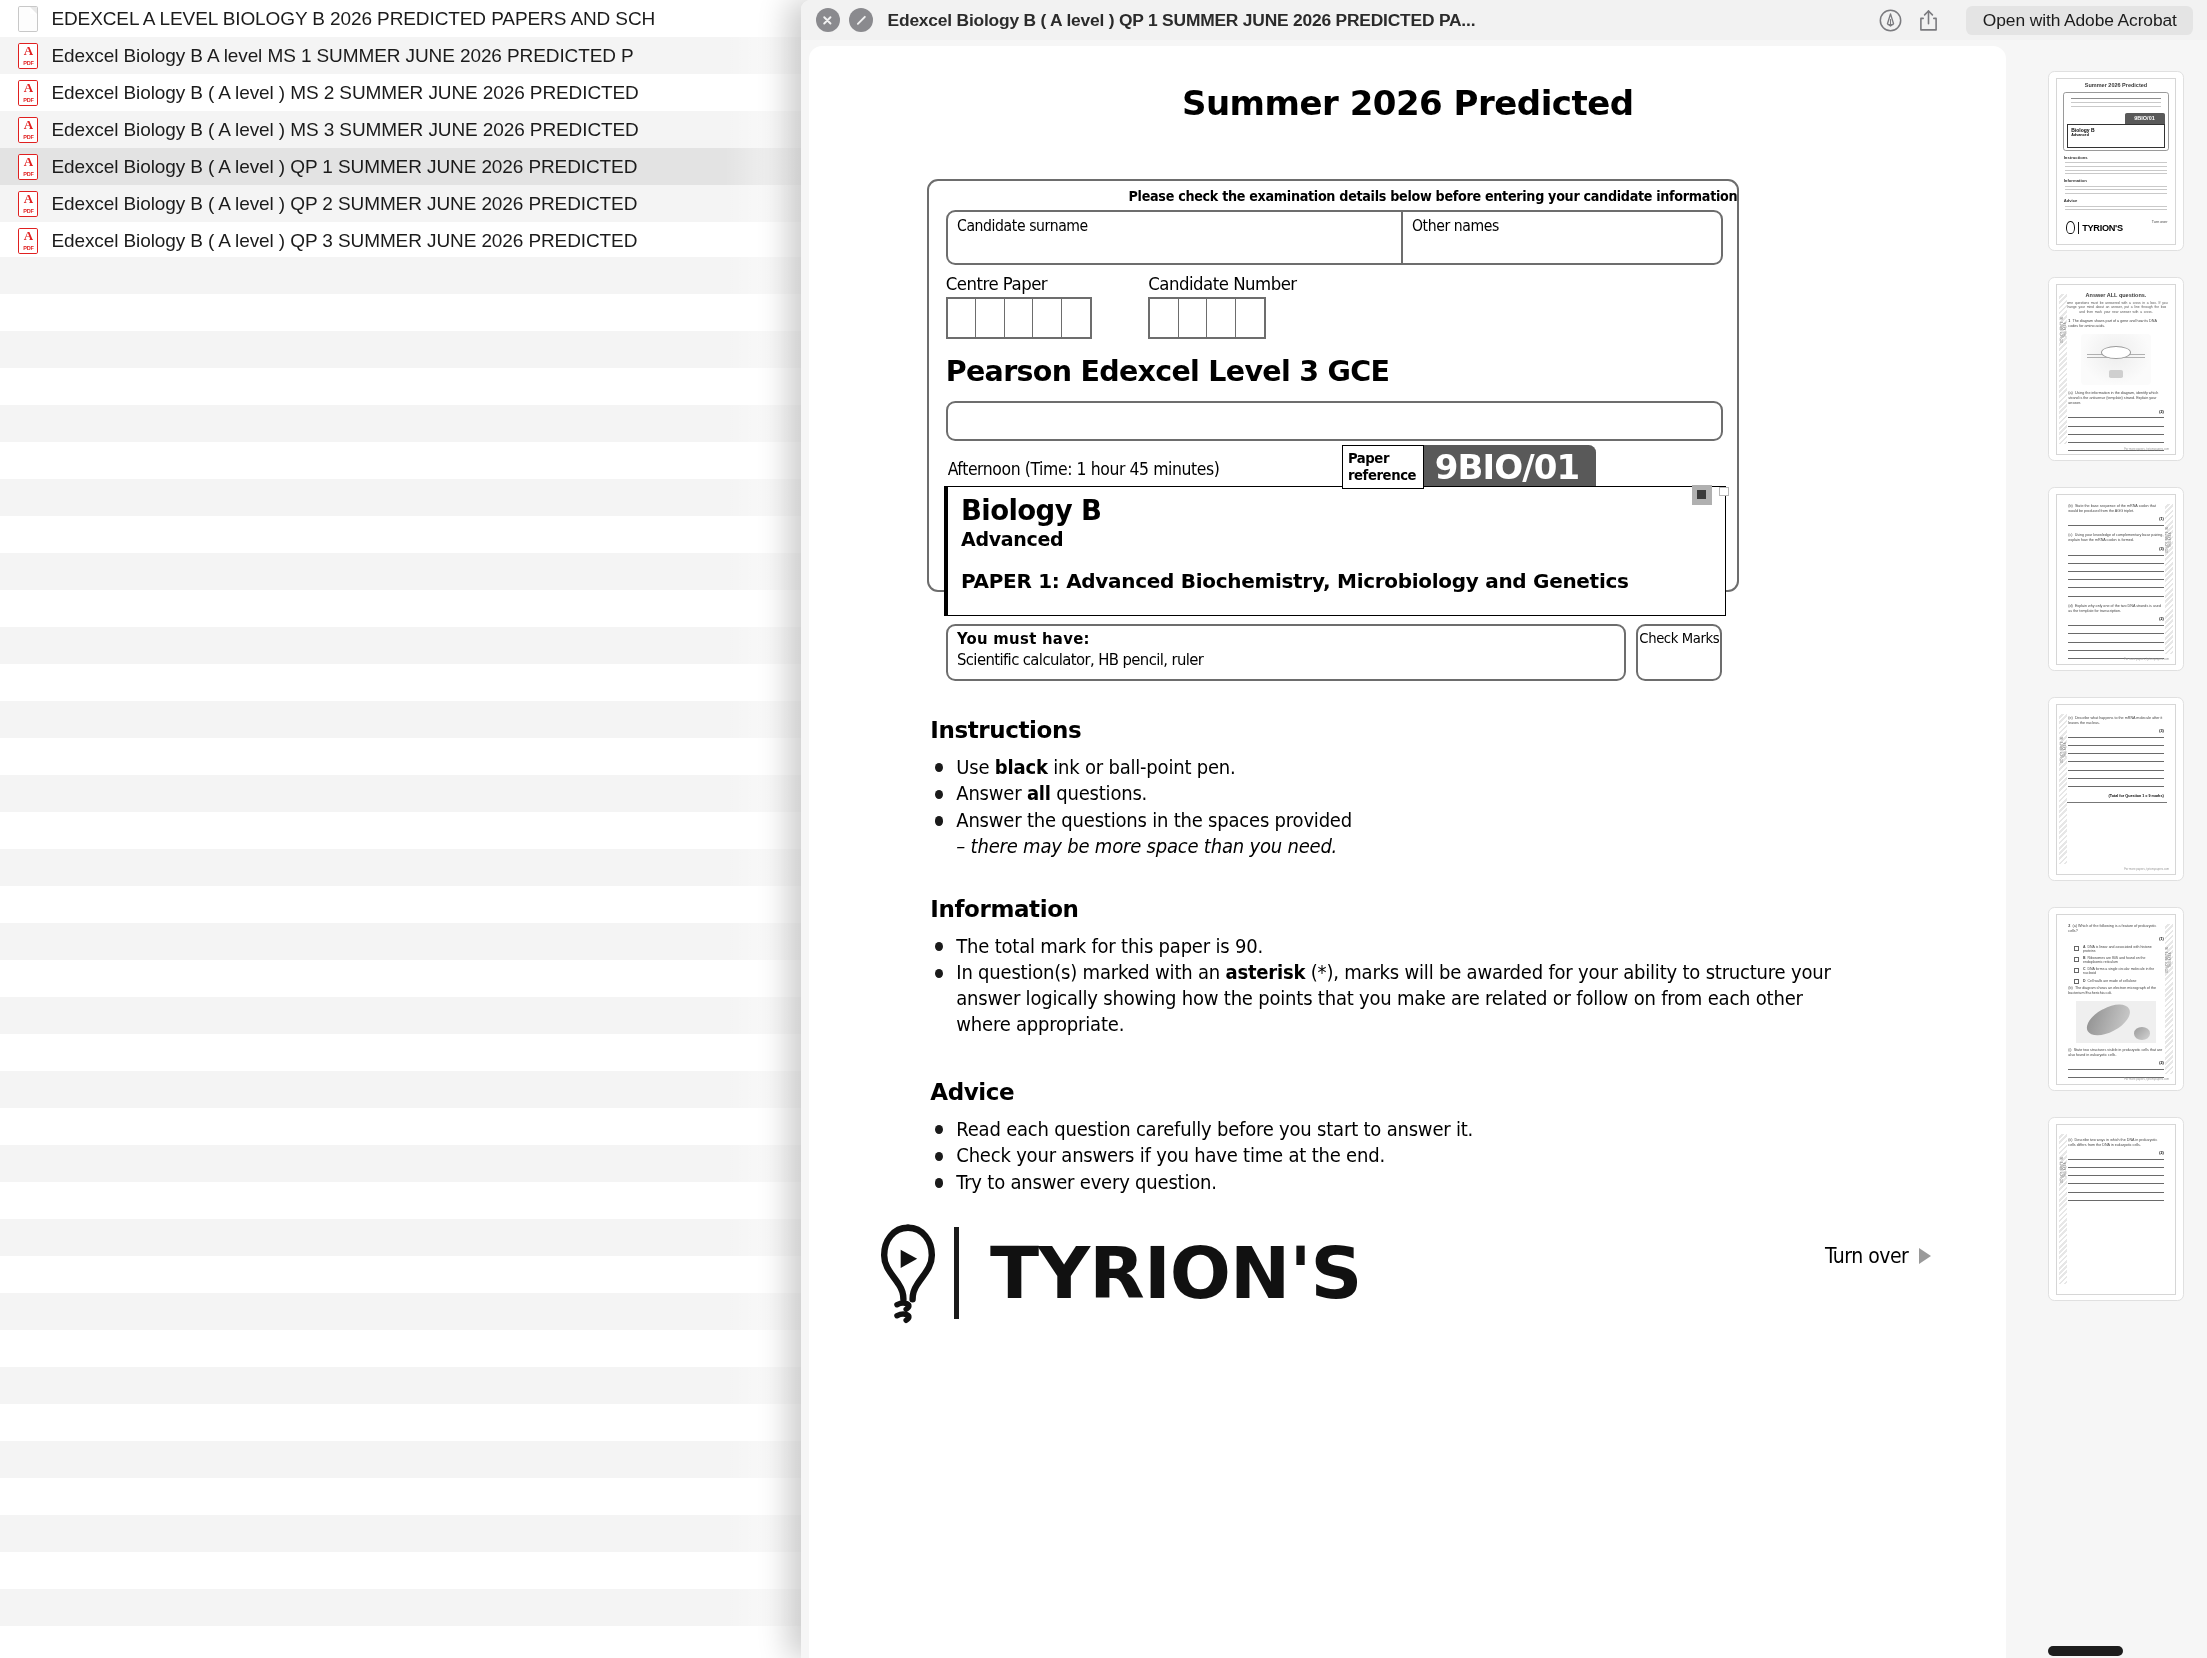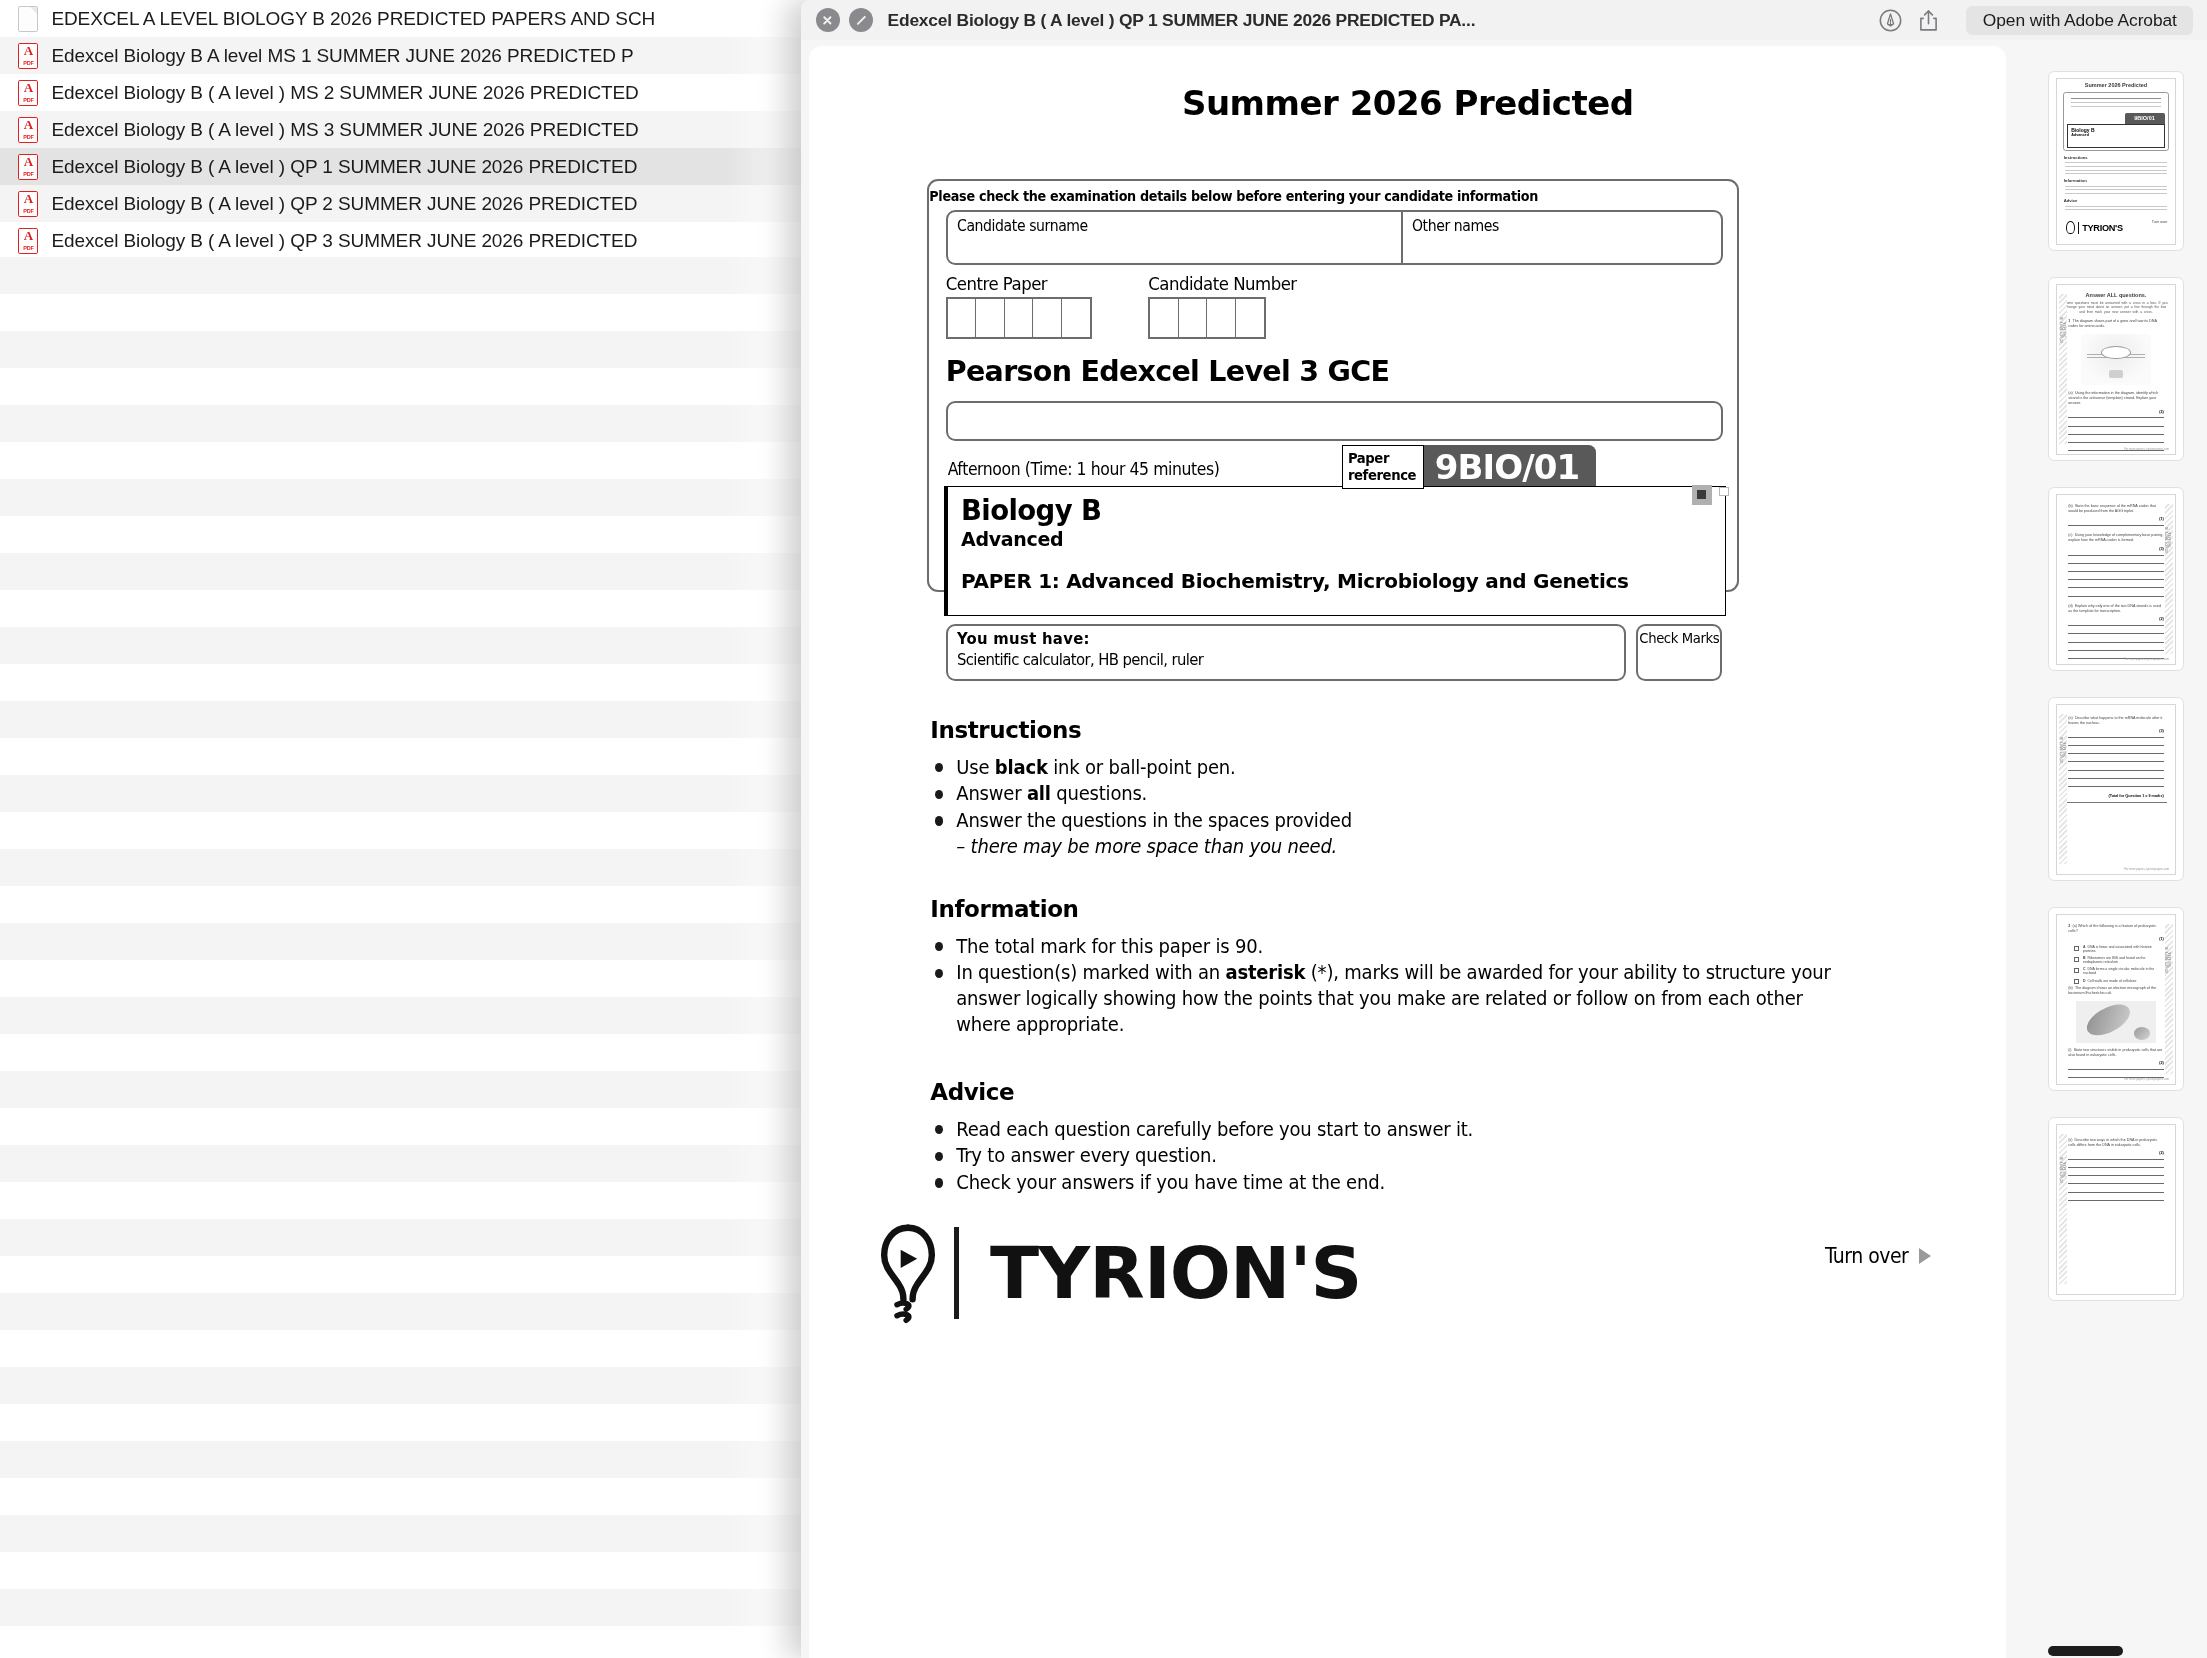--- a/index.html
+++ b/index.html
@@ -188,21 +188,21 @@
 
   
   .cand-box {
     position: absolute;
     left: 118px; top: 96px;
     width: 812px; height: 413px;
     border: 2.3px solid #6d6d6d;
     border-radius: 11px;
   }
   .cand-hdr {
-    text-align: left;
+    text-align: right;
     font-family: "DejaVu Sans Condensed", "DejaVu Sans", sans-serif;
     font-weight: bold;
     font-size: 14.2px;
     padding-top: 7.3px;
     letter-spacing: -0.3px;
   }
   .names-row {
     position: absolute;
     left: 16.5px; top: 29px;
     width: 777px; height: 55px;
@@ -848,22 +848,22 @@
             <ul>
                 <li>The total mark for this paper is 90.</li>
                 <li>In question(s) marked with an <b>asterisk</b> (*), marks will be awarded for your ability to structure your answer logically showing how the points that you make are related or follow on from each other where appropriate.</li>
               </ul>
           </div>
 
           <div class="sect" id="sec-advice">
             <h3>Advice</h3>
             <ul>
                 <li>Read each question carefully before you start to answer it.</li>
+                <li>Check your answers if you have time at the end.</li>
                 <li>Try to answer every question.</li>
-                <li>Check your answers if you have time at the end.</li>
               </ul>
           </div>
 
           <div id="doc-footer">
             <div id="logo-wrap">
               <svg id="bulb" viewBox="0 0 72 112">
                 <path d="M36 6 C20 6 10 20 10 36 C10 50 20 58 26 68 C30 74 31 80 31 84" fill="none" stroke="#111" stroke-width="7" stroke-linecap="round"></path>
                 <path d="M36 6 C52 6 62 20 62 36 C62 50 52 58 46 68 C42 74 41 80 41 84" fill="none" stroke="#111" stroke-width="7" stroke-linecap="round"></path>
                 <path d="M28 30 L28 50 L46 40 Z" fill="#111"></path>
                 <path d="M24 90 C32 86 42 90 34 95" fill="none" stroke="#111" stroke-width="6" stroke-linecap="round"></path>

